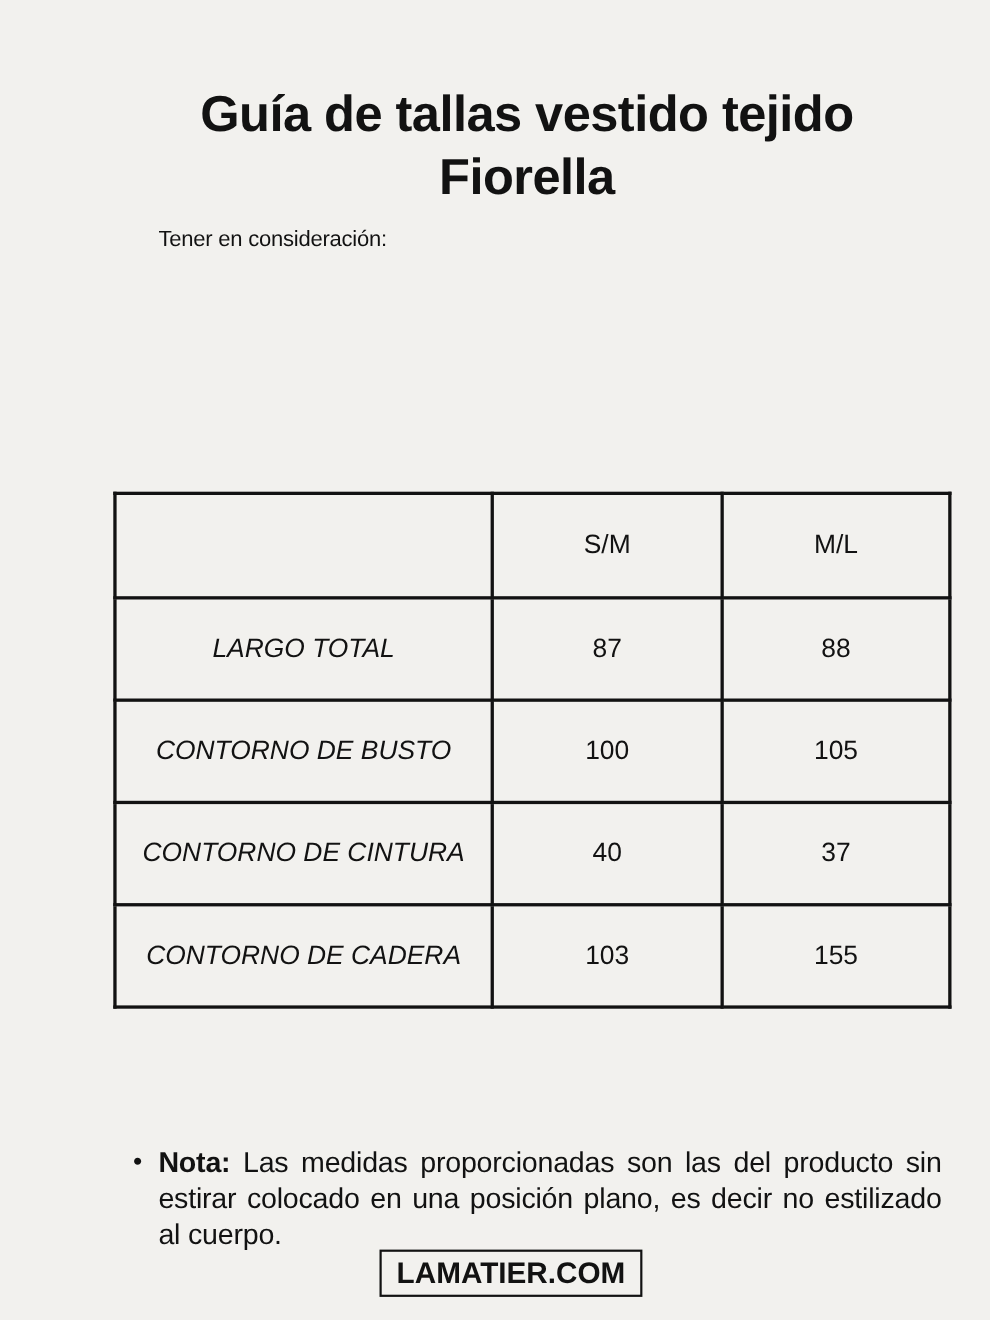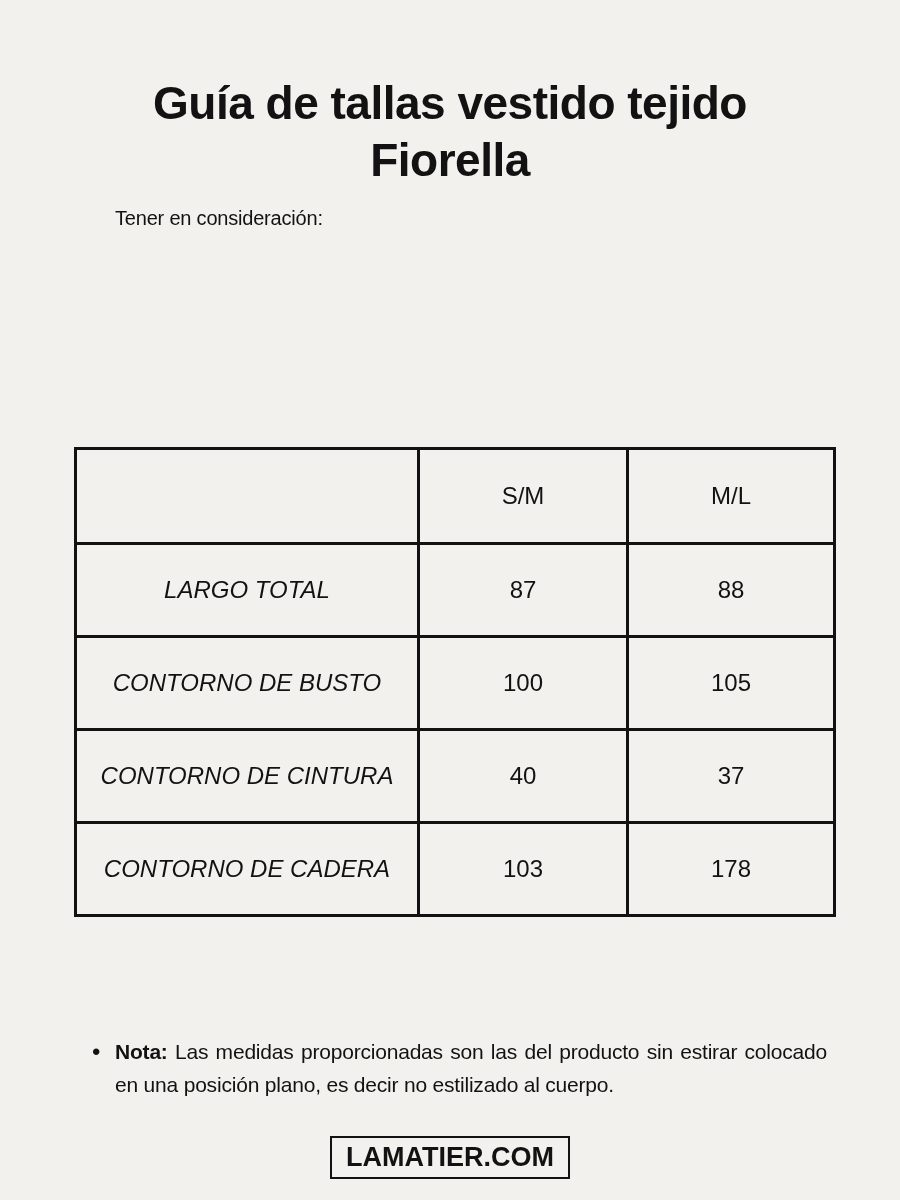--- a/index.html
+++ b/index.html
@@ -4,21 +4,21 @@
 <style>
   html, body { margin: 0; padding: 0; }
   body {
     width: 900px; height: 1200px;
     background: #f2f1ee;
     color: #121212;
     font-family: "Liberation Sans", sans-serif;
     position: relative;
     overflow: hidden;
   }
-  .page { position: absolute; inset: 0; }
+  .page { position: absolute; inset: 0; margin-left: 29px; }
 
   
   .title {
     position: absolute;
     top: 44px; left: 0; width: 900px;
     text-align: center;
     font-weight: bold;
     font-size: 46px;
     line-height: 57px;
     letter-spacing: -0.5px;
@@ -65,21 +65,21 @@
   table.size-table .c1 { width: 340px; font-style: italic; }
   table.size-table .c2 { width: 206px; }
   table.size-table .c3 { width: 204px; }
   table.size-table tr { height: 93px; }
   table.size-table tr.head { height: 95px; }
 
   
   .note {
     position: absolute;
     top: 1014px; left: 115px; width: 712px;
-    font-size: 21px;
+    font-size: 26px;
     line-height: 33px;
     letter-spacing: -0.2px;
     text-align: justify;
     text-align-last: left;
   }
   .note::before {
     content: "\2022";
     position: absolute;
     left: -23px; top: 0;
     font-size: 24px;
@@ -134,21 +134,21 @@
         <td class="c3">105</td>
       </tr>
       <tr>
         <td class="c1">CONTORNO DE CINTURA</td>
         <td class="c2">40</td>
         <td class="c3">37</td>
       </tr>
       <tr>
         <td class="c1">CONTORNO DE CADERA</td>
         <td class="c2">103</td>
-        <td class="c3">178</td>
+        <td class="c3">155</td>
       </tr>
     </tbody>
   </table>
 
   <p class="note"><b>Nota:</b> <span>Las medidas proporcionadas son las del producto sin estirar colocado en una posición plano, es decir no estilizado al cuerpo.</span></p>
 
   <div class="brand-badge">LAMATIER.COM</div>
 
 </div>
 

